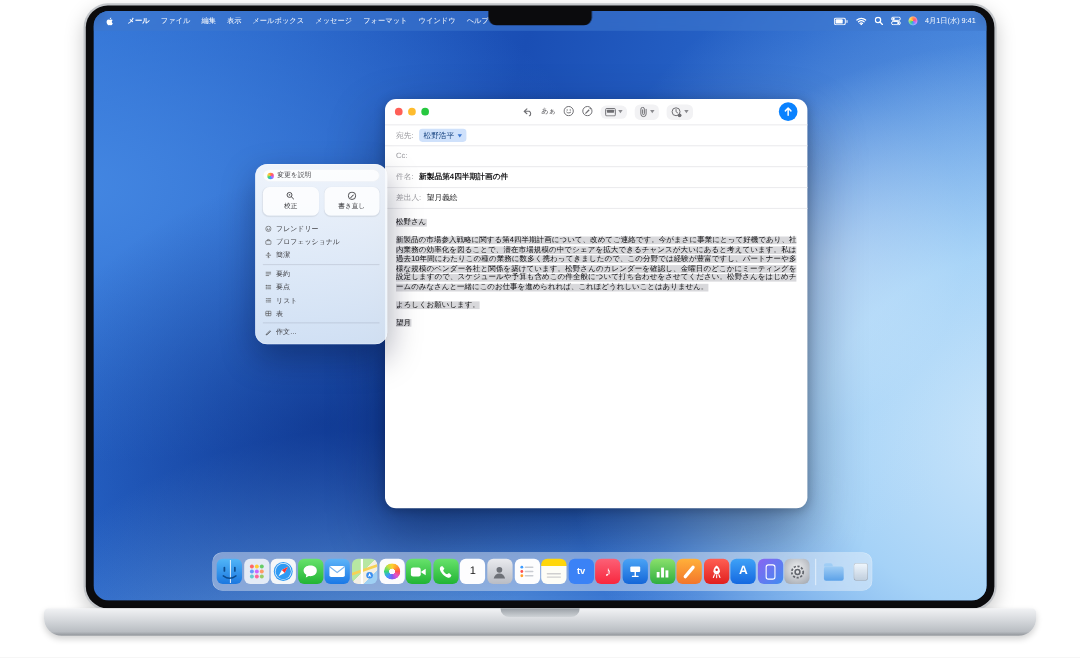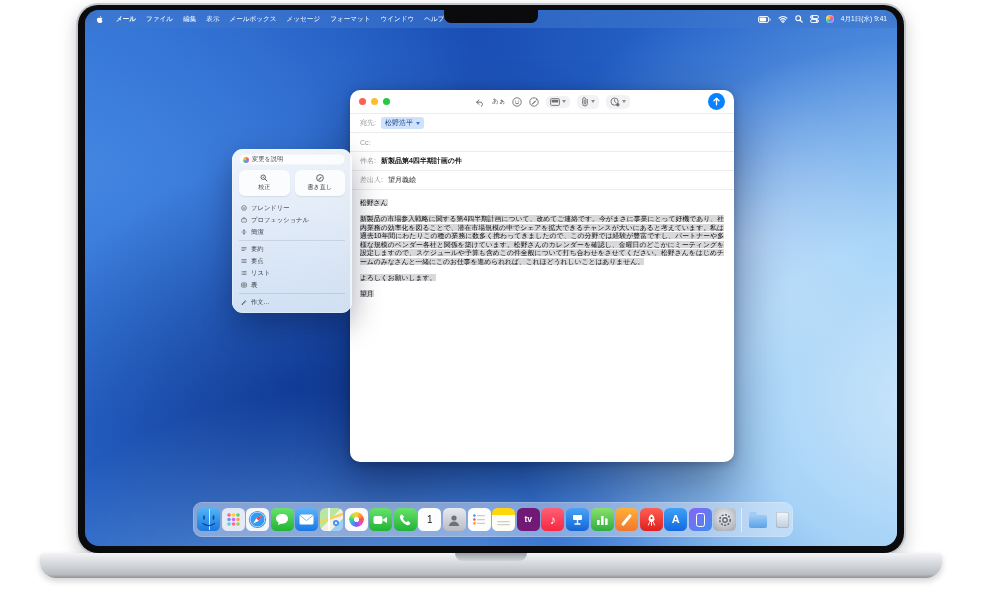--- a/index.html
+++ b/index.html
@@ -110,21 +110,21 @@
   .ic-messages{background:linear-gradient(180deg,#67e26b,#21b434);}
   .ic-mail{background:linear-gradient(180deg,#5cb3f8,#1a78e6);}
   .ic-maps{background:linear-gradient(135deg,#b7e7a2 0 46%,#f3efe4 46% 72%,#9fd0f3 72% 100%);}
   .ic-photos{background:#fbfbfd;}
   .ic-facetime{background:linear-gradient(180deg,#67e26b,#21b434);}
   .ic-phone{background:linear-gradient(180deg,#67e26b,#21b434);}
   .ic-calendar{background:#fdfdfe; color:#111;}
   .ic-contacts{background:linear-gradient(180deg,#e9eaee,#b9bcc4);}
   .ic-reminders{background:#fdfdfe;}
   .ic-notes{background:linear-gradient(180deg,#ffd60a 0 30%,#fdfdf6 30% 100%);}
-  .ic-tv{background:#701a75;}
+  .ic-tv{background:#3b82f6;}
   .ic-music{background:linear-gradient(180deg,#fc6076,#f8273e);}
   .ic-keynote{background:linear-gradient(180deg,#4aa3f5,#1466d8);}
   .ic-numbers{background:linear-gradient(180deg,#8ae06b,#2fae3f);}
   .ic-pages{background:linear-gradient(180deg,#ffb03a,#f3762b);}
   .ic-rocket{background:linear-gradient(180deg,#ff5f52,#e01f1f);}
   .ic-appstore{background:linear-gradient(180deg,#3fa2f7,#1468e0);}
   .ic-iphone{background:linear-gradient(135deg,#8a64f2,#3f8df0);}
   .ic-settings{background:radial-gradient(circle at 50% 40%,#f0f1f3,#9ea3ab);}
   .ic-folder{background:transparent;}
   .ic-trash{background:transparent;}

